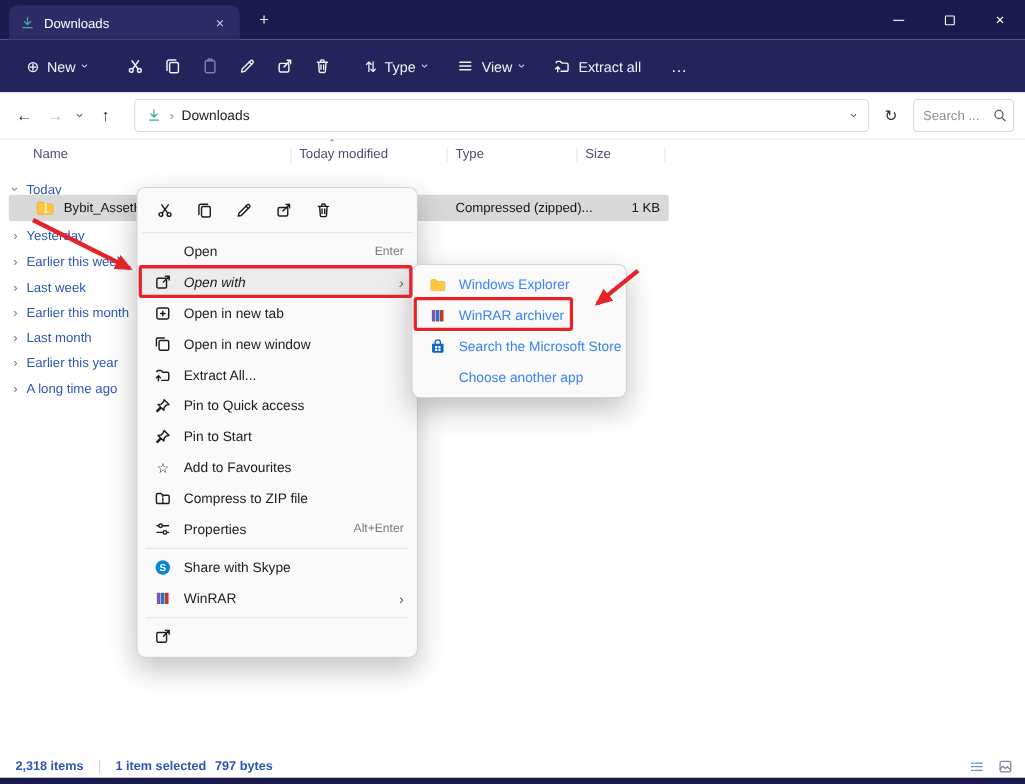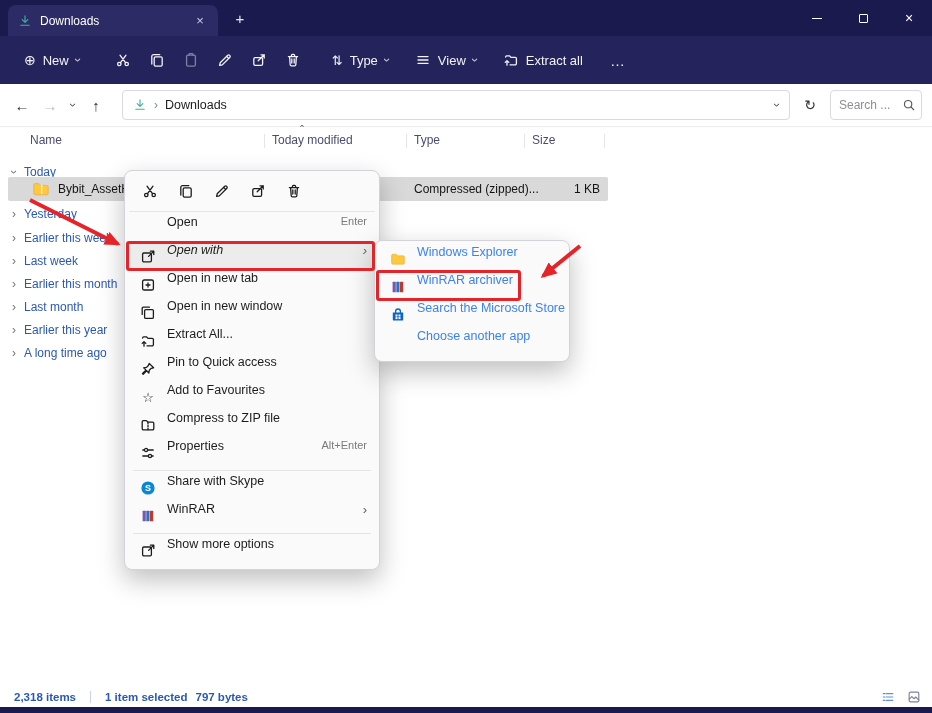--- a/index.html
+++ b/index.html
@@ -63,21 +63,21 @@
   .statusbar{position:absolute;left:0;top:686px;width:100%;height:21px;background:#fff;display:flex;align-items:center;padding:0 8px 0 14px;font-size:11.5px;color:#2b57b8;gap:14px;font-weight:bold;}
   .stdiv{width:1px;height:12px;background:#ccd4ec;}
   .statusbar .right{margin-left:auto;display:flex;gap:6px;align-items:center;}
   .viewtoggle{width:20px;height:17px;display:flex;align-items:center;justify-content:center;border-radius:3px;}
   .bottomstrip{position:absolute;left:0;top:707px;width:100%;height:6px;background:#1b1a4e;}
 
   
   .ctx{position:absolute;left:124px;top:170px;width:256px;background:#fafafa;border:1px solid #d4d4d8;border-radius:8px;box-shadow:0 10px 26px rgba(0,0,0,.25);padding:4px;z-index:10;font-size:12.5px;color:#1c1c1c;}
   .ctx-icons{display:flex;align-items:center;gap:6px;height:37px;padding:0 6px 4px;border-bottom:1px solid #e4e4e6;margin-bottom:3px;}
   .ctx-icbtn{width:30px;height:28px;display:flex;align-items:center;justify-content:center;border-radius:4px;}
-  .mi{height:28px;display:flex;border-radius:4px;padding:0 8px 0 10px;}
+  .mi{height:28px;display:flex;align-items:center;border-radius:4px;padding:0 8px 0 10px;}
   .mi.hl{background:#ececec;font-style:italic;}
   .mic{width:18px;display:flex;justify-content:center;align-items:center;margin-right:10px;flex:none;}
   .mi .lbl{flex:1;white-space:nowrap;}
   .mi .sc{font-size:11px;color:#7a7a7a;margin-left:10px;white-space:nowrap;}
   .subarrow{color:#5c5c5c;font-size:13px;margin-left:10px;}
   .msep{height:1px;background:#e4e4e6;margin:3px 4px;}
 
   
   .subm{position:absolute;left:374px;top:240px;width:196px;background:#fafafa;border:1px solid #d4d4d8;border-radius:8px;box-shadow:0 10px 26px rgba(0,0,0,.25);padding:4px;z-index:11;font-size:12.5px;color:#3b82f6;}
 
@@ -421,20 +421,28 @@
     </div>
     <div class="mi">
       <span class="mic">
           <svg class="ic">
             <use href="#sym-pin"></use>
           </svg>
         </span>
       <span class="lbl">Pin to Quick access</span>
     </div>
     <div class="mi">
+      <span class="mic">
+          <svg class="ic">
+            <use href="#sym-pin"></use>
+          </svg>
+        </span>
+      <span class="lbl">Pin to Start</span>
+    </div>
+    <div class="mi">
       <span class="mic" style="font-size:13px">☆</span>
       <span class="lbl">Add to Favourites</span>
     </div>
     <div class="mi">
       <span class="mic">
           <svg class="ic">
             <use href="#sym-zipfolder"></use>
           </svg>
         </span>
       <span class="lbl">Compress to ZIP file</span>
@@ -466,21 +474,20 @@
       <span class="lbl">WinRAR</span>
       <span class="subarrow">›</span>
     </div>
     <div class="msep"></div>
     <div class="mi">
       <span class="mic">
           <svg class="ic">
             <use href="#sym-openwith"></use>
           </svg>
         </span>
-      <span class="lbl">Show more options</span>
     </div>
   </div>
 
   <div class="subm">
     <div class="mi">
       <span class="mic">
           <svg class="ic">
             <use href="#sym-folderfill"></use>
           </svg>
         </span>

